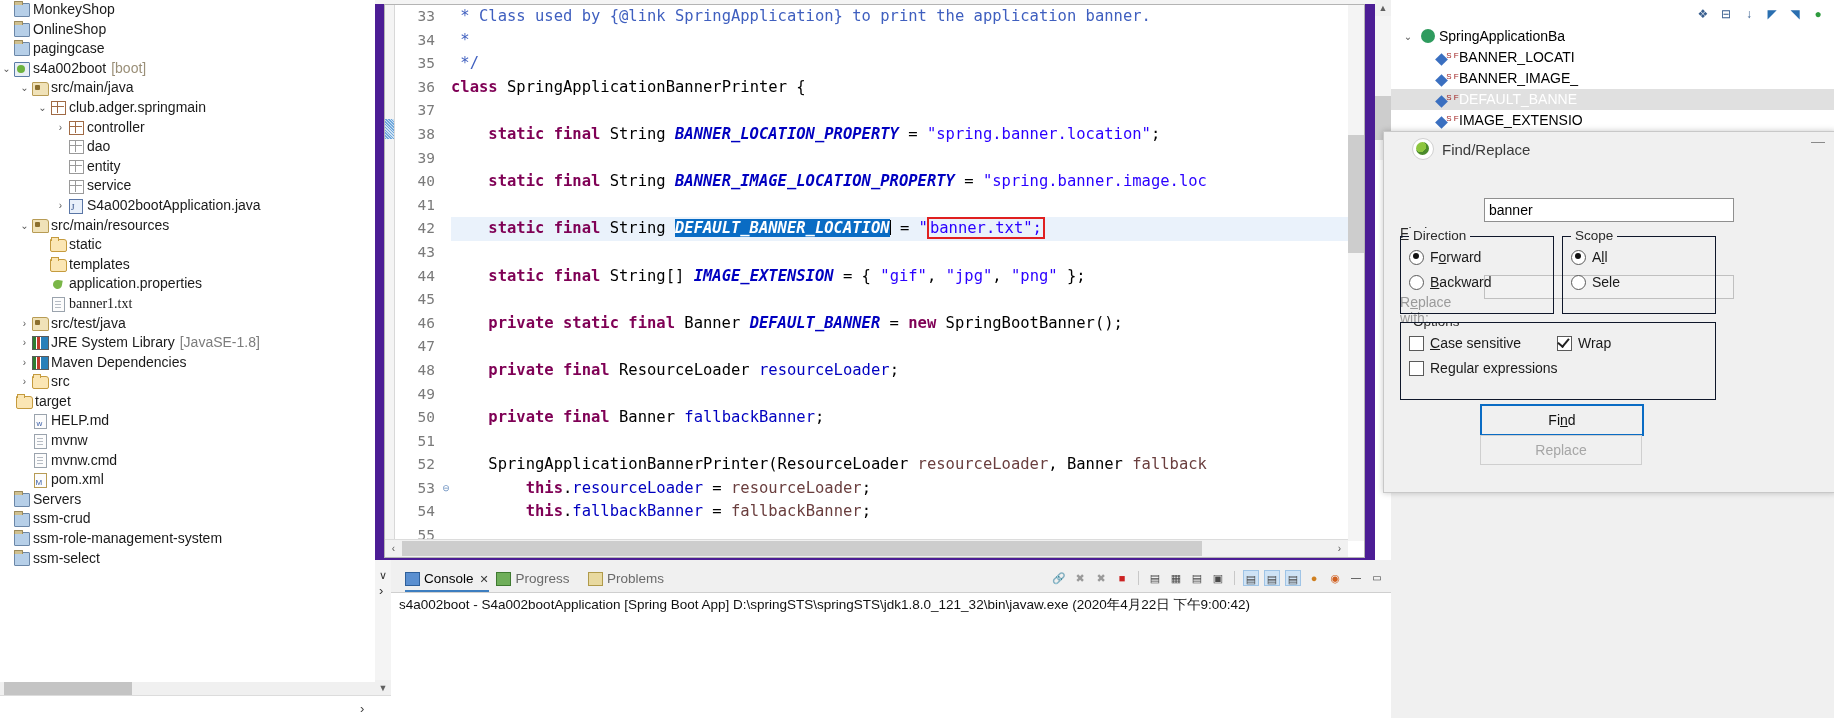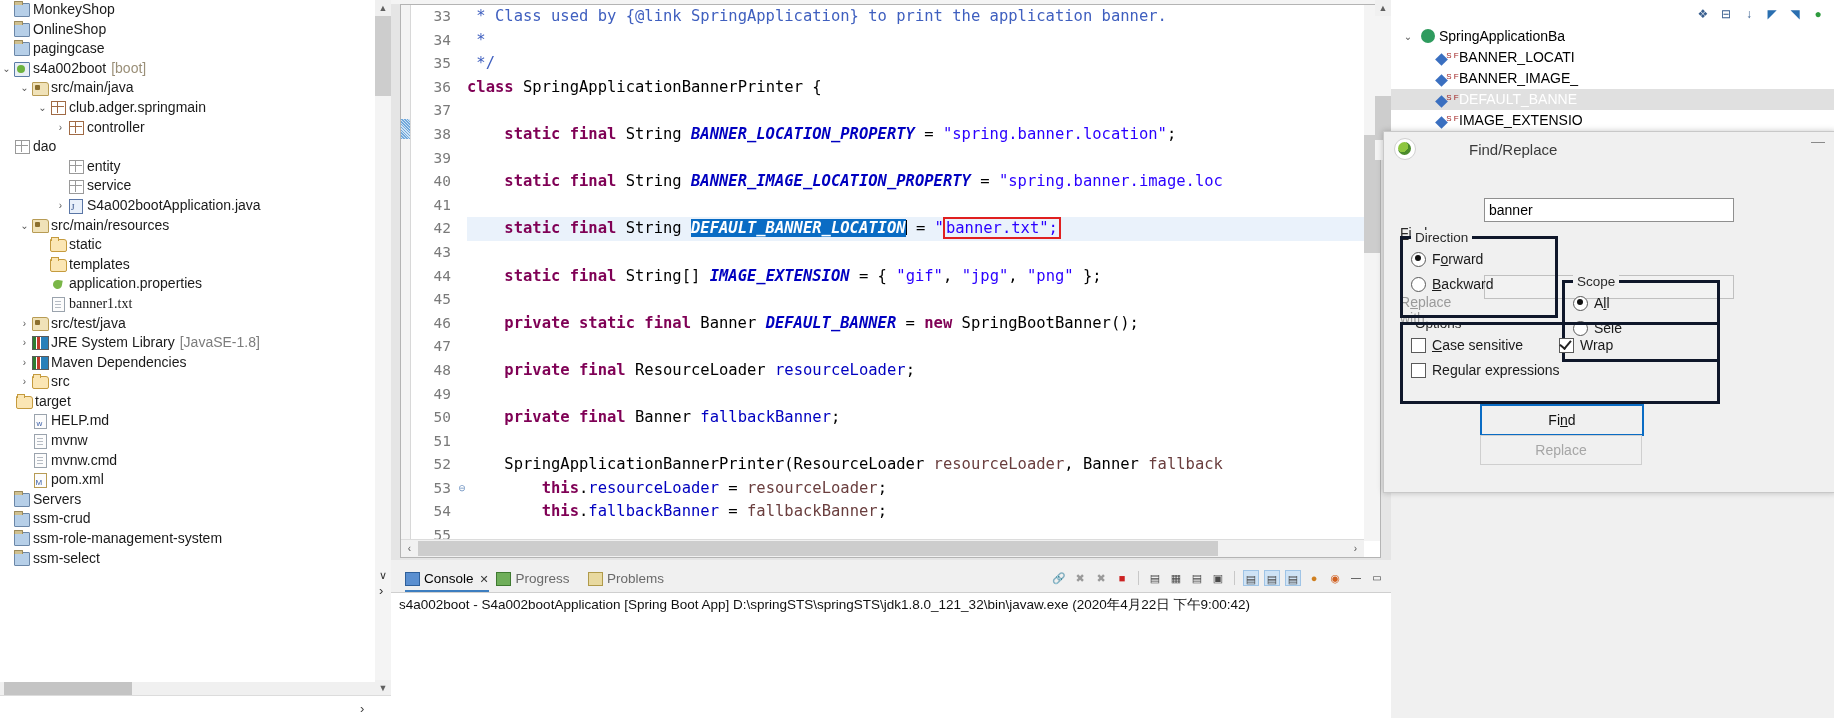--- a/index.html
+++ b/index.html
@@ -62,21 +62,21 @@
   
   #exp-hscroll{position:absolute;left:0;bottom:22px;width:375px;height:14px;background:#f0f0f0;}
   #exp-hthumb{position:absolute;left:4px;top:0;width:128px;height:14px;background:#c4c4c4;}
   #exp-vbar{position:absolute;right:0;top:0;width:16px;height:718px;background:#f4f4f4;}
   .vb-arrow{position:absolute;left:0;width:16px;height:16px;background:#f0f0f0;color:#606060;font-size:9px;text-align:center;line-height:16px;}
   #exp-vthumb{position:absolute;left:0;top:16px;width:16px;height:80px;background:#cdcdcd;}
   #exp-footer{position:absolute;left:0;bottom:0;width:391px;height:22px;background:#ffffff;border-top:1px solid #dcdcdc;}
   #exp-chev{position:absolute;left:360px;bottom:2px;font-size:13px;color:#404040;}
 
   
-  #editor-area{position:absolute;left:391px;top:0;width:1000px;height:560px;background:#e5e5e5;}
+  #editor-area{position:absolute;left:375px;top:0;width:1000px;height:560px;background:#4c1d95;}
   #editor-tabstrip{position:absolute;left:0;top:0;width:1000px;height:4px;background:#f4f4f4;}
   #editor-frame{
     position:absolute;left:9px;top:4px;width:981px;height:554px;
     background:#ffffff;border:1px solid #b4b4b4;box-sizing:border-box;
   }
   #code-vscroll{position:absolute;right:0;top:0;width:16px;height:536px;background:#f4f4f4;}
   #code-vthumb{position:absolute;left:0;top:130px;width:16px;height:118px;background:#cdcdcd;}
   #code-hscroll{position:absolute;left:0;bottom:0;width:963px;height:17px;background:#f1f1f1;border-top:1px solid #dcdcdc;}
   #code-hthumb{position:absolute;left:17px;top:1px;width:800px;height:15px;background:#cdcdcd;}
   .hs-arrow{position:absolute;top:0;width:17px;height:17px;line-height:17px;text-align:center;font-size:10px;color:#555;}
@@ -128,34 +128,34 @@
   .otb{width:16px;height:16px;position:relative;}
   .orow{height:21px;line-height:21px;white-space:nowrap;font-size:14px;display:flex;align-items:center;}
   .orow.sel{background:#e0e0e0;}
   .oarrow{width:18px;flex:0 0 18px;text-align:center;color:#5a5a5a;font-size:10px;}
   .oicon{width:22px;flex:0 0 22px;text-align:center;position:relative;}
 
   #find-dialog{
     position:absolute;left:-8px;top:131px;width:451px;height:360px;
     background:#f0f0f0;border:1px solid #c8c8c8;box-shadow:0 0 6px rgba(0,0,0,.22);
   }
-  #fd-title{height:34px;display:flex;align-items:center;padding-left:10px;background:#f0f0f0;gap:45px;}
+  #fd-title{height:34px;display:flex;align-items:center;padding-left:28px;background:#f0f0f0;}
   #fd-title .ttl{font-size:15px;color:#3a3a3a;margin-left:8px;}
   #fd-min{position:absolute;right:10px;top:10px;width:14px;height:1px;background:#8a8a8a;}
   .sprglogo{width:20px;height:20px;border-radius:50%;background:#ffffff;border:1px solid #d0d0d0;position:relative;}
   .sprglogo:after{content:"";position:absolute;left:3px;top:3px;width:13px;height:13px;border-radius:50%;
      background:radial-gradient(circle at 35% 35%,#8dc63f 0 45%,#4b8b2b 46% 100%);}
   .frow{display:flex;align-items:center;margin:6px 0 0 0;padding-left:16px;}
   .flbl{width:84px;font-size:14px;color:#2a2a2a;margin-top:47px;}
   .flbl.dim{color:#9a9a9a;}
   .u{text-decoration:underline;}
   .ftxt{width:250px;height:24px;border:1px solid #8f8f8f;background:#fff;font-size:14px;
         padding:1px 4px;box-sizing:border-box;font-family:"Liberation Sans",sans-serif;}
   .ftxt.dis{background:#f2f2f2;border-color:#c0c0c0;}
-  .group{position:absolute;border:3px solid #0f172a;}
+  .group{position:absolute;border:1px solid #0f172a;}
   .glabel{position:absolute;top:-9px;left:8px;background:#f0f0f0;padding:0 4px;font-size:13.5px;color:#2a2a2a;}
   .opt{display:flex;align-items:center;height:22px;font-size:14px;color:#1a1a1a;}
   .radio{width:13px;height:13px;border:1px solid #5a5a5a;border-radius:50%;background:#fff;margin-right:6px;position:relative;flex:0 0 13px;}
   .radio.on:after{content:"";position:absolute;left:2.5px;top:2.5px;width:6px;height:6px;border-radius:50%;background:#111;}
   .cb{width:13px;height:13px;border:1px solid #5a5a5a;background:#fff;margin-right:6px;position:relative;flex:0 0 13px;}
   .cb.on:after{content:"";position:absolute;left:2px;top:-1px;width:5px;height:9px;border-right:2px solid #222;border-bottom:2px solid #222;transform:rotate(40deg);}
   .fbtn{height:28px;border:1px solid #a0a0a0;background:#f0f0f0;font-size:14px;display:flex;
         align-items:center;justify-content:center;color:#111;}
   .fbtn.primary{border:2px solid #0a6cc4;background:#f0f0f0;}
   .fbtn.dis{color:#a6a6a6;border-color:#cfcfcf;}
@@ -198,21 +198,21 @@
         <div class="trow" style="padding-left: 36px;">
           <span class="arrow">⌄</span>
           <span class="ticon"><span class="ic ic-pkg"></span></span>
           <span class="tlabel">club.adger.springmain</span>
         </div>
         <div class="trow" style="padding-left: 54px;">
           <span class="arrow">›</span>
           <span class="ticon"><span class="ic ic-pkg"></span></span>
           <span class="tlabel">controller</span>
         </div>
-        <div class="trow" style="">
+        <div class="trow" style="padding-left: 54px;">
           <span class="arrow none">·</span>
           <span class="ticon"><span class="ic ic-pkg grey"></span></span>
           <span class="tlabel">dao</span>
         </div>
         <div class="trow" style="padding-left: 54px;">
           <span class="arrow none">·</span>
           <span class="ticon"><span class="ic ic-pkg grey"></span></span>
           <span class="tlabel">entity</span>
         </div>
         <div class="trow" style="padding-left: 54px;">
@@ -548,21 +548,21 @@
         <div class="opt" style="margin:9px 0 0 8px;">
           <span class="radio on"></span>
           <span>F<span class="u">o</span>rward</span>
         </div>
         <div class="opt" style="margin:3px 0 0 8px;">
           <span class="radio"></span>
           <span><span class="u">B</span>ackward</span>
         </div>
       </div>
 
-      <div class="group" style="left:178px;top:104px;width:152px;height:76px;margin-top:44px;">
+      <div class="group" style="left:178px;top:104px;width:152px;height:76px;">
         <span class="glabel">Scope</span>
         <div class="opt" style="margin:9px 0 0 8px;">
           <span class="radio on"></span>
           <span>A<span class="u">l</span>l</span>
         </div>
         <div class="opt" style="margin:3px 0 0 8px;">
           <span class="radio"></span>
           <span>Sele</span>
         </div>
       </div>

